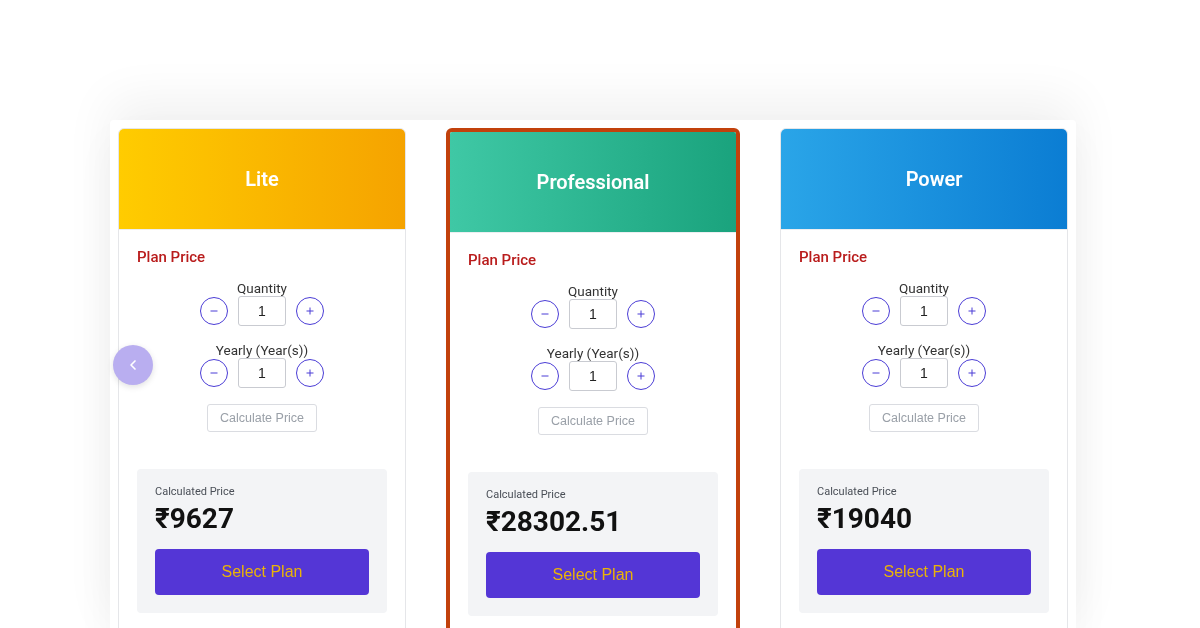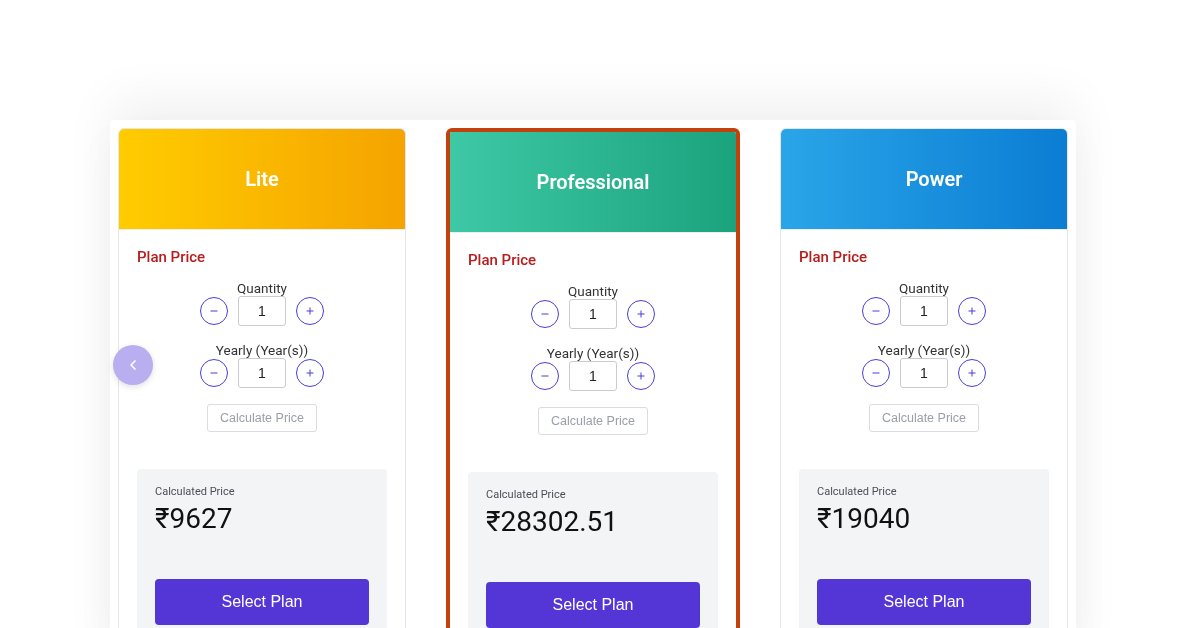--- a/index.html
+++ b/index.html
@@ -100,35 +100,34 @@
     padding: 16px 18px 18px 18px;
     margin: 0 18px 18px 18px;
   }
   .result-label {
     font-size: 11px;
     color: #4a4f57;
     margin-bottom: 4px;
   }
   .result-price {
     font-size: 28px;
-    font-weight: 400;
+    font-weight: 700;
     color: #111;
     margin-bottom: 14px;
   }
   .select-btn {
     width: 100%;
     background: #5436d6;
-    color: #ffffff;
+    color: #eab308;
     border: none;
     border-radius: 4px;
     padding: 14px 0;
     font-size: 16px;
     font-weight: 500;
     cursor: pointer;
-    margin-top: 30px;
   }
   .back-fab {
     position: absolute;
     left: 113px;
     top: 345px;
     width: 40px; height: 40px;
     border-radius: 50%;
     background: #b9aef0;
     display: flex; align-items: center; justify-content: center;
     color: #fff;

